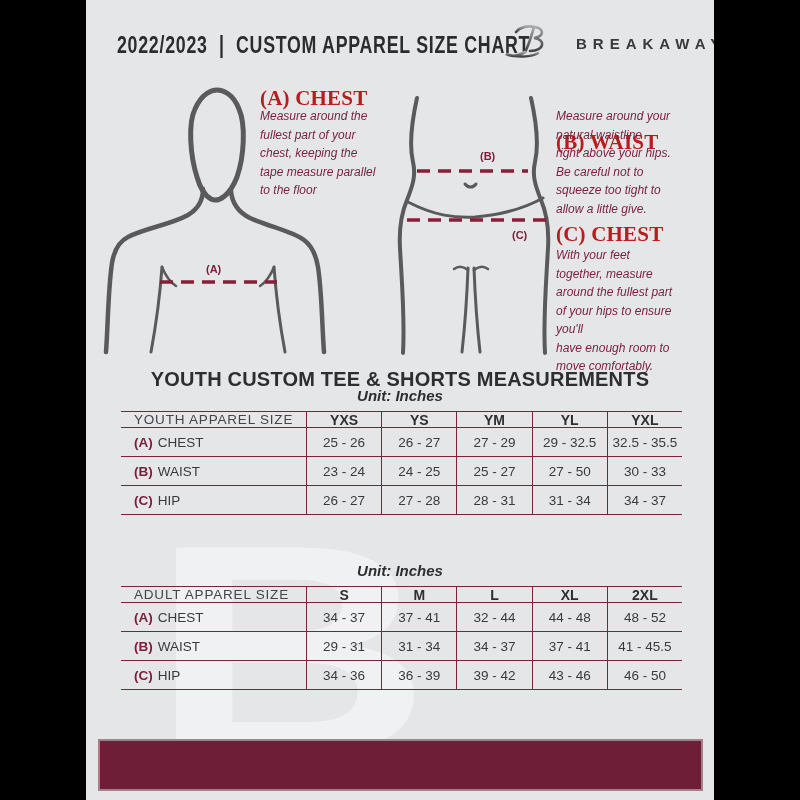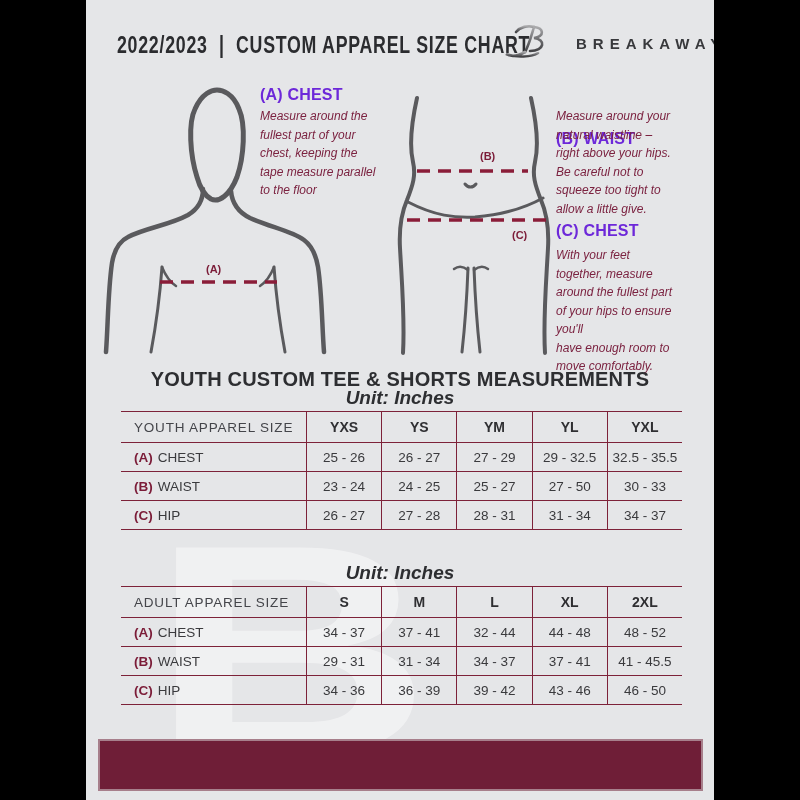--- a/index.html
+++ b/index.html
@@ -15,37 +15,37 @@
     white-space:pre;z-index:2;}
   .brand{position:absolute;left:556px;top:35px;font-weight:bold;font-size:15px;
     letter-spacing:6px;color:#38393c;z-index:2;margin-left:20px;}
   .logo{position:absolute;left:504px;top:23px;z-index:2;}
 
   
   .fig{position:absolute;z-index:2;}
   .fig-label{position:absolute;font-weight:bold;font-size:11px;color:#7b1c38;z-index:2;}
 
   
-  .inst-head{position:absolute;font-weight:bold;font-size:16px;color:#6d28d9;
-    letter-spacing:.2px;z-index:2;}
+  .inst-head{position:absolute;font-weight:bold;font-size:21px;color:#b91c1c;
+    letter-spacing:.2px;z-index:2;font-family:Liberation Serif, serif;}
   .inst-body{position:absolute;font-style:italic;font-size:12px;line-height:18.5px;
     color:#7b2240;white-space:pre-line;z-index:2;}
 
   
   .sec-title{position:absolute;left:86px;width:628px;text-align:center;font-weight:bold;
     font-size:20px;letter-spacing:.2px;color:#2d2e31;z-index:2;}
   .sec-unit{position:absolute;left:86px;width:628px;text-align:center;font-weight:bold;
-    font-style:italic;font-size:19px;color:#2d2e31;z-index:2;}
+    font-style:italic;font-size:15px;color:#2d2e31;z-index:2;}
 
   
   .size-table{position:absolute;left:121px;width:561px;display:grid;
     grid-template-columns:185px repeat(5,1fr);z-index:2;}
   .tc{box-sizing:border-box;display:flex;align-items:center;justify-content:center;
     height:29px;border-bottom:1.5px solid #7d2239;font-size:13.5px;color:#3a3a3d;}
-  .tc.head{height:32px;border-top:1.5px solid #7d2239;font-weight:bold;font-size:14px;color:#2f2f32;}
+  .tc.head{height:17px;border-top:1.5px solid #7d2239;font-weight:bold;font-size:14px;color:#2f2f32;}
   .tc.first{justify-content:flex-start;padding-left:13px;}
   .tc.head.first{font-weight:normal;font-size:13.5px;letter-spacing:.8px;color:#44454a;}
   .tc.vline{border-left:1.5px solid #7d2239;}
   .pfx{font-weight:bold;color:#7b1c38;margin-right:5px;}
 
   
   .watermark{position:absolute;left:150px;top:500px;font-size:300px;font-weight:bold;
     line-height:1;color:#ffffff;opacity:.45;transform:scaleX(1.3);transform-origin:left top;
     z-index:1;}
   .footer-bar{position:absolute;left:98px;top:739px;width:605px;height:52px;

